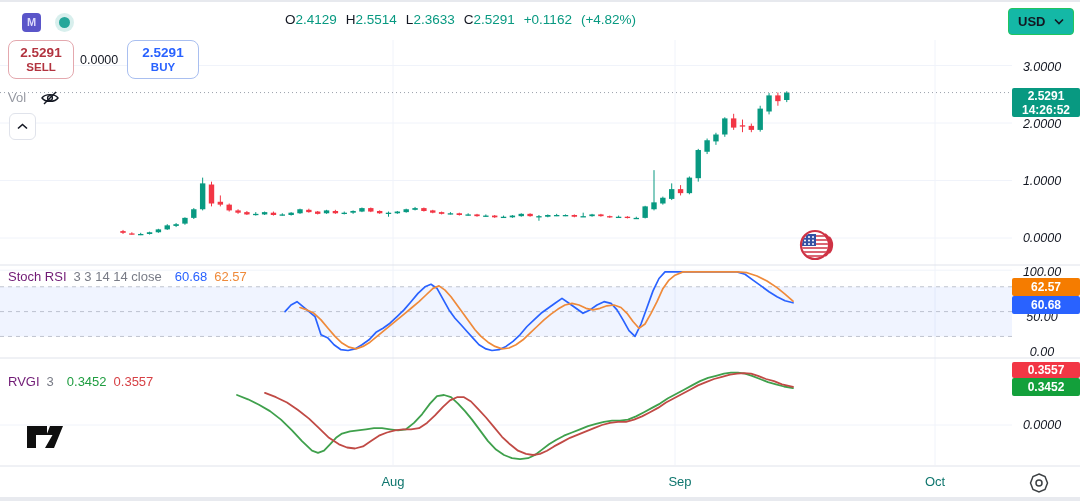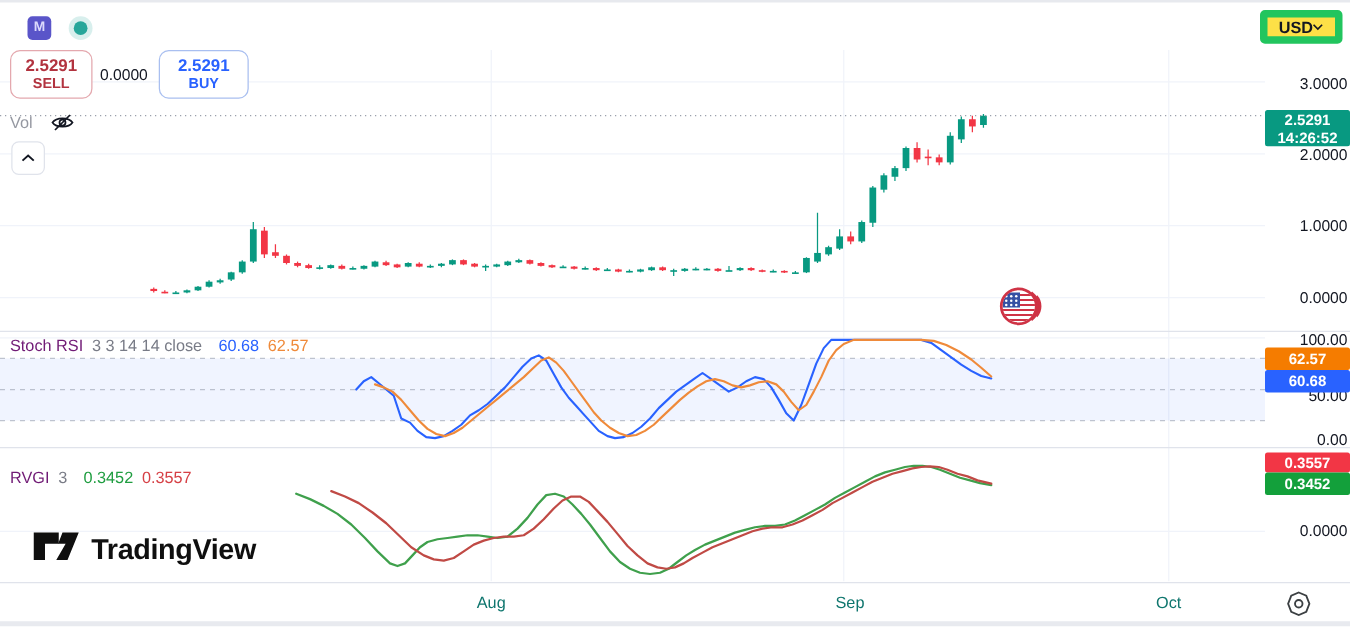--- a/index.html
+++ b/index.html
@@ -10,37 +10,37 @@
   
   #hdr{left:22px;top:8px;height:28px;display:flex;align-items:center;gap:8px;}
   #sym-icon{width:19px;height:19px;border-radius:4px;background:#5a55c9;display:flex;align-items:center;justify-content:center;}
   #sym-icon span{color:#dcdafc;font-size:11px;font-weight:bold;}
   #sym-title{font-size:17px;font-weight:700;color:#1c2030;letter-spacing:.2px;}
   #mkt-dot{width:11px;height:11px;border-radius:50%;background:#26a69a;box-shadow:0 0 0 4px rgba(38,166,154,.18);margin-left:10px;}
   #ohlc{left:285px;top:12px;font-size:13.5px;display:flex;gap:9px;white-space:nowrap;}
   #ohlc .L{color:#131722;}
   #ohlc .V{color:#089981;}
   
-  #usd-btn{left:1008px;top:8px;width:66px;height:27px;border:6px solid #22c55e;border-radius:4px;
-    display:flex;align-items:center;justify-content:space-between;padding:0 9px;box-sizing:border-box;background:#fde047;font-size:13px;font-weight:600;}
+  #usd-btn{left:1008px;top:8px;width:66px;height:27px;border:1px solid #22c55e;border-radius:4px;
+    display:flex;align-items:center;justify-content:space-between;padding:0 9px;box-sizing:border-box;background:#14b8a6;font-size:13px;font-weight:600;}
   
   .trade-btn{top:40px;width:64px;height:37px;border-radius:8px;background:#fff;display:flex;flex-direction:column;
     align-items:center;justify-content:center;line-height:1.15;cursor:pointer;}
   #sell-btn{left:8px;border:1px solid #e4a8ae;color:#b2333f;}
   #buy-btn{left:127px;border:1px solid #a9bff0;color:#2962FF;width:70px;}
   .trade-btn .p{font-size:13.5px;font-weight:700;}
   .trade-btn .t{font-size:11.5px;font-weight:600;}
   #spread{left:80px;top:53px;font-size:12.5px;color:#131722;}
   
   #vol-row{left:8px;top:90px;display:flex;align-items:flex-start;gap:14px;}
   #vol-label{font-size:13px;color:#9598a1;}
   #collapse-btn{left:9px;top:113px;width:25px;height:25px;border:1px solid #e0e3eb;border-radius:6px;background:#fff;
     display:flex;align-items:center;justify-content:center;}
   
-  .tick{width:72px;left:1006px;text-align:right;font-size:12.5px;color:#131722;}
+  .tick{width:72px;left:1006px;text-align:center;font-size:12.5px;color:#131722;font-style:italic;}
   .badge{left:1012px;width:68px;text-align:center;color:#fff;font-size:12px;font-weight:700;border-radius:2px;}
   #price-badge{top:88px;height:29px;line-height:1.2;padding-top:1px;box-sizing:border-box;}
   
   .legend{font-size:13px;display:flex;gap:7px;white-space:nowrap;align-items:baseline;}
   #stoch-legend{left:8px;top:269px;}
   #rvgi-legend{left:8px;top:374px;}
   .legend .name{color:#701a75;}
   .legend .prm{color:#787b86;}
   
   .month{top:474px;font-size:13px;color:#0f766e;width:40px;text-align:center;}
@@ -232,20 +232,28 @@
         <polyline points="265,392.9 276,397.2 287,402.5 298,410.0 309,418.6 319,428.2 329,437.8 339,444.3 347,447.5 355,448.5 363,446.4 371,441.1 379,435.7 387,432.5 395,430.4 403,429.3 411,429.3 419,428.2 427,422.9 435,415.4 443,406.8 450,400.4 457,397.2 464,397.2 471,401.5 478,408.9 486,417.5 494,427.1 502,436.8 510,444.3 518,450.7 526,453.9 533,455.0 540,453.9 547,450.7 554,446.4 562,442.1 570,437.8 578,434.6 586,431.4 594,428.2 602,425.0 610,422.9 618,421.8 626,421.8 634,419.6 642,416.4 650,412.2 658,407.9 666,402.5 674,398.3 682,394.0 690,389.7 698,385.4 706,382.2 714,379.0 722,376.9 730,374.7 737,373.6 744,373.1 751,373.6 758,375.8 766,379.0 774,381.1 782,384.3 793,386.9" fill="none" stroke="#C04A45" stroke-width="1.8" stroke-linejoin="round" stroke-linecap="round"></polyline>
       </svg>
   </div>
 
   <div class="abs" id="hdr">
     <span id="sym-icon">
         <span>M</span>
       </span>
     <span id="mkt-dot"></span>
   </div>
+  <div class="abs" id="ohlc">
+    <span><span class="L">O</span><span class="V">2.4129</span></span>
+    <span><span class="L">H</span><span class="V">2.5514</span></span>
+    <span><span class="L">L</span><span class="V">2.3633</span></span>
+    <span><span class="L">C</span><span class="V">2.5291</span></span>
+    <span class="V">+0.1162</span>
+    <span class="V">(+4.82%)</span>
+  </div>
   <div class="abs" id="usd-btn">
     <span>USD</span>
     <svg width="10" height="7" viewBox="0 0 10 7">
         <polyline points="1,1.5 5,5.5 9,1.5" fill="none" stroke="#131722" stroke-width="1.6"></polyline>
       </svg>
   </div>
 
   <div class="abs trade-btn" id="sell-btn">
     <span class="p">2.5291</span>
     <span class="t">SELL</span>
@@ -337,21 +345,20 @@
       <path d="M26 6 a14 14 0 0 1 0 22" fill="none" stroke="#cf3345" stroke-width="2.2"></path>
       <path d="M30 9 a12 12 0 0 1 0 16" fill="none" stroke="#cf3345" stroke-width="2.2"></path>
     </svg>
   </div>
 
   <div class="abs" id="tv-logo">
     <svg width="38" height="28" viewBox="0 0 38 28">
       <path d="M1 1 h20 v9 h-11 v13 h-9 z" fill="#0f0f0f"></path>
       <path d="M24 1 h13 l-9 22 h-9 l7.5 -13 h-6 z" fill="#0f0f0f"></path>
     </svg>
-    <span class="wordmark">TradingView</span>
   </div>
 
   <div class="abs month" style="left:373px;">Aug</div>
   <div class="abs month" style="left:660px;">Sep</div>
   <div class="abs month" style="left:915px;">Oct</div>
 
   <div class="abs" style="left:1028px;top:472px;">
     <svg width="22" height="22" viewBox="0 0 22 22">
       <polygon points="11,2 17,4.5 19.5,11 17,17.5 11,20 5,17.5 2.5,11 5,4.5" fill="none" stroke="#3c4043" stroke-width="1.5"></polygon>
       <circle cx="11" cy="11" r="3" fill="none" stroke="#3c4043" stroke-width="1.5"></circle>

